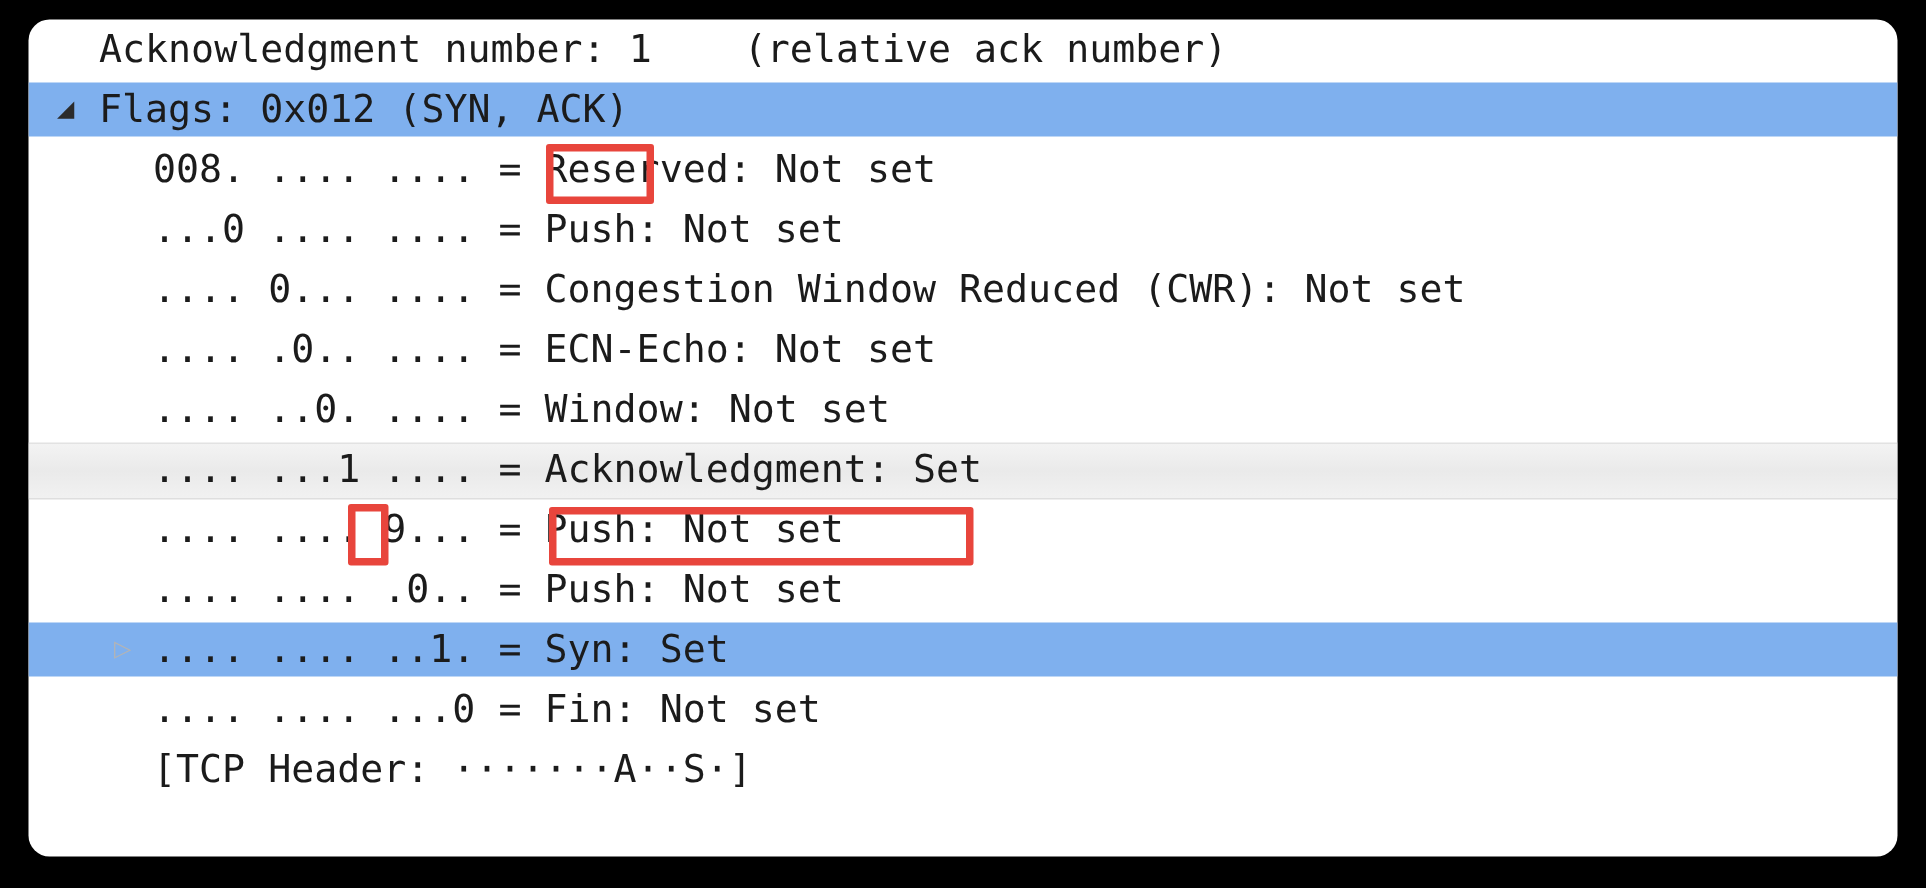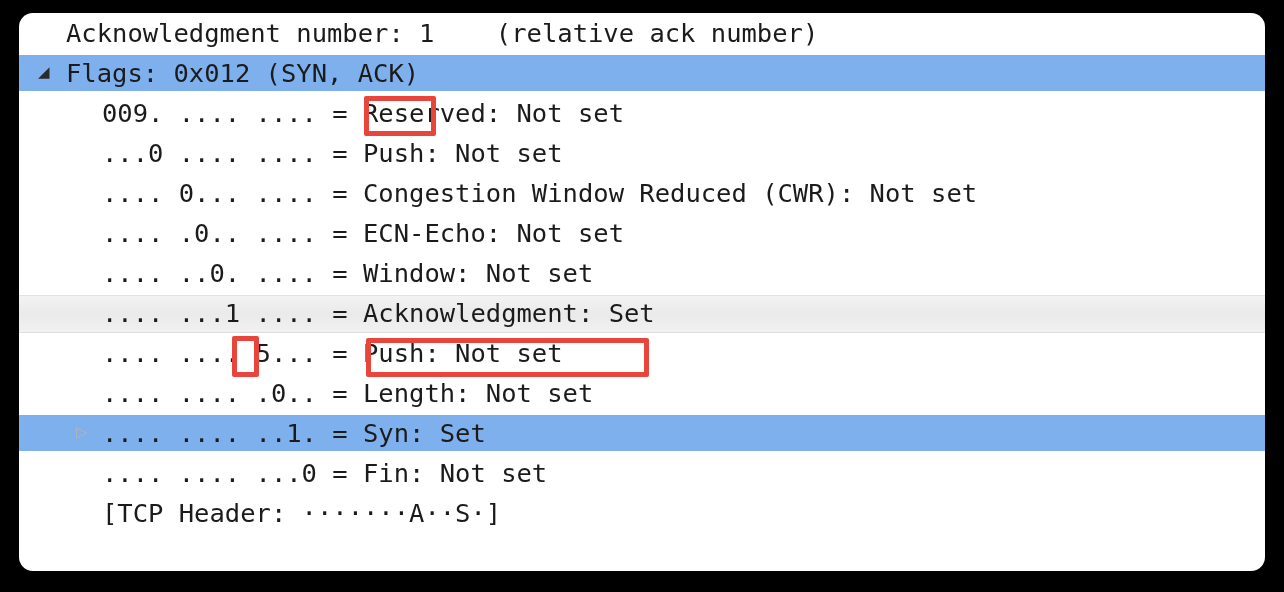--- a/index.html
+++ b/index.html
@@ -124,21 +124,21 @@
         </div>
         <div class="row ind-1 selected">
           <div class="band"></div>
           <div class="tri expanded">
             <span class="glyph">◢</span>
           </div>
           <div class="txt">Flags: 0x012 (SYN, ACK)</div>
         </div>
         <div class="row ind-2">
           <div class="band"></div>
-          <div class="txt">009. .... .... = Reserved: Not set</div>
+          <div class="txt">008. .... .... = Reserved: Not set</div>
         </div>
         <div class="row ind-2">
           <div class="band"></div>
           <div class="txt">...0 .... .... = Push: Not set</div>
         </div>
         <div class="row ind-2">
           <div class="band"></div>
           <div class="txt">.... 0... .... = Congestion Window Reduced (CWR): Not set</div>
         </div>
         <div class="row ind-2">
@@ -148,25 +148,25 @@
         <div class="row ind-2">
           <div class="band"></div>
           <div class="txt">.... ..0. .... = Window: Not set</div>
         </div>
         <div class="row ind-2 hovered">
           <div class="band"></div>
           <div class="txt">.... ...1 .... = Acknowledgment: Set</div>
         </div>
         <div class="row ind-2">
           <div class="band"></div>
-          <div class="txt">.... .... 5... = Push: Not set</div>
+          <div class="txt">.... .... 9... = Push: Not set</div>
         </div>
         <div class="row ind-2">
           <div class="band"></div>
-          <div class="txt">.... .... .0.. = Length: Not set</div>
+          <div class="txt">.... .... .0.. = Push: Not set</div>
         </div>
         <div class="row ind-2 selected">
           <div class="band"></div>
           <div class="tri collapsed">
             <span class="glyph">▷</span>
           </div>
           <div class="txt">.... .... ..1. = Syn: Set</div>
         </div>
         <div class="row ind-2">
           <div class="band"></div>

